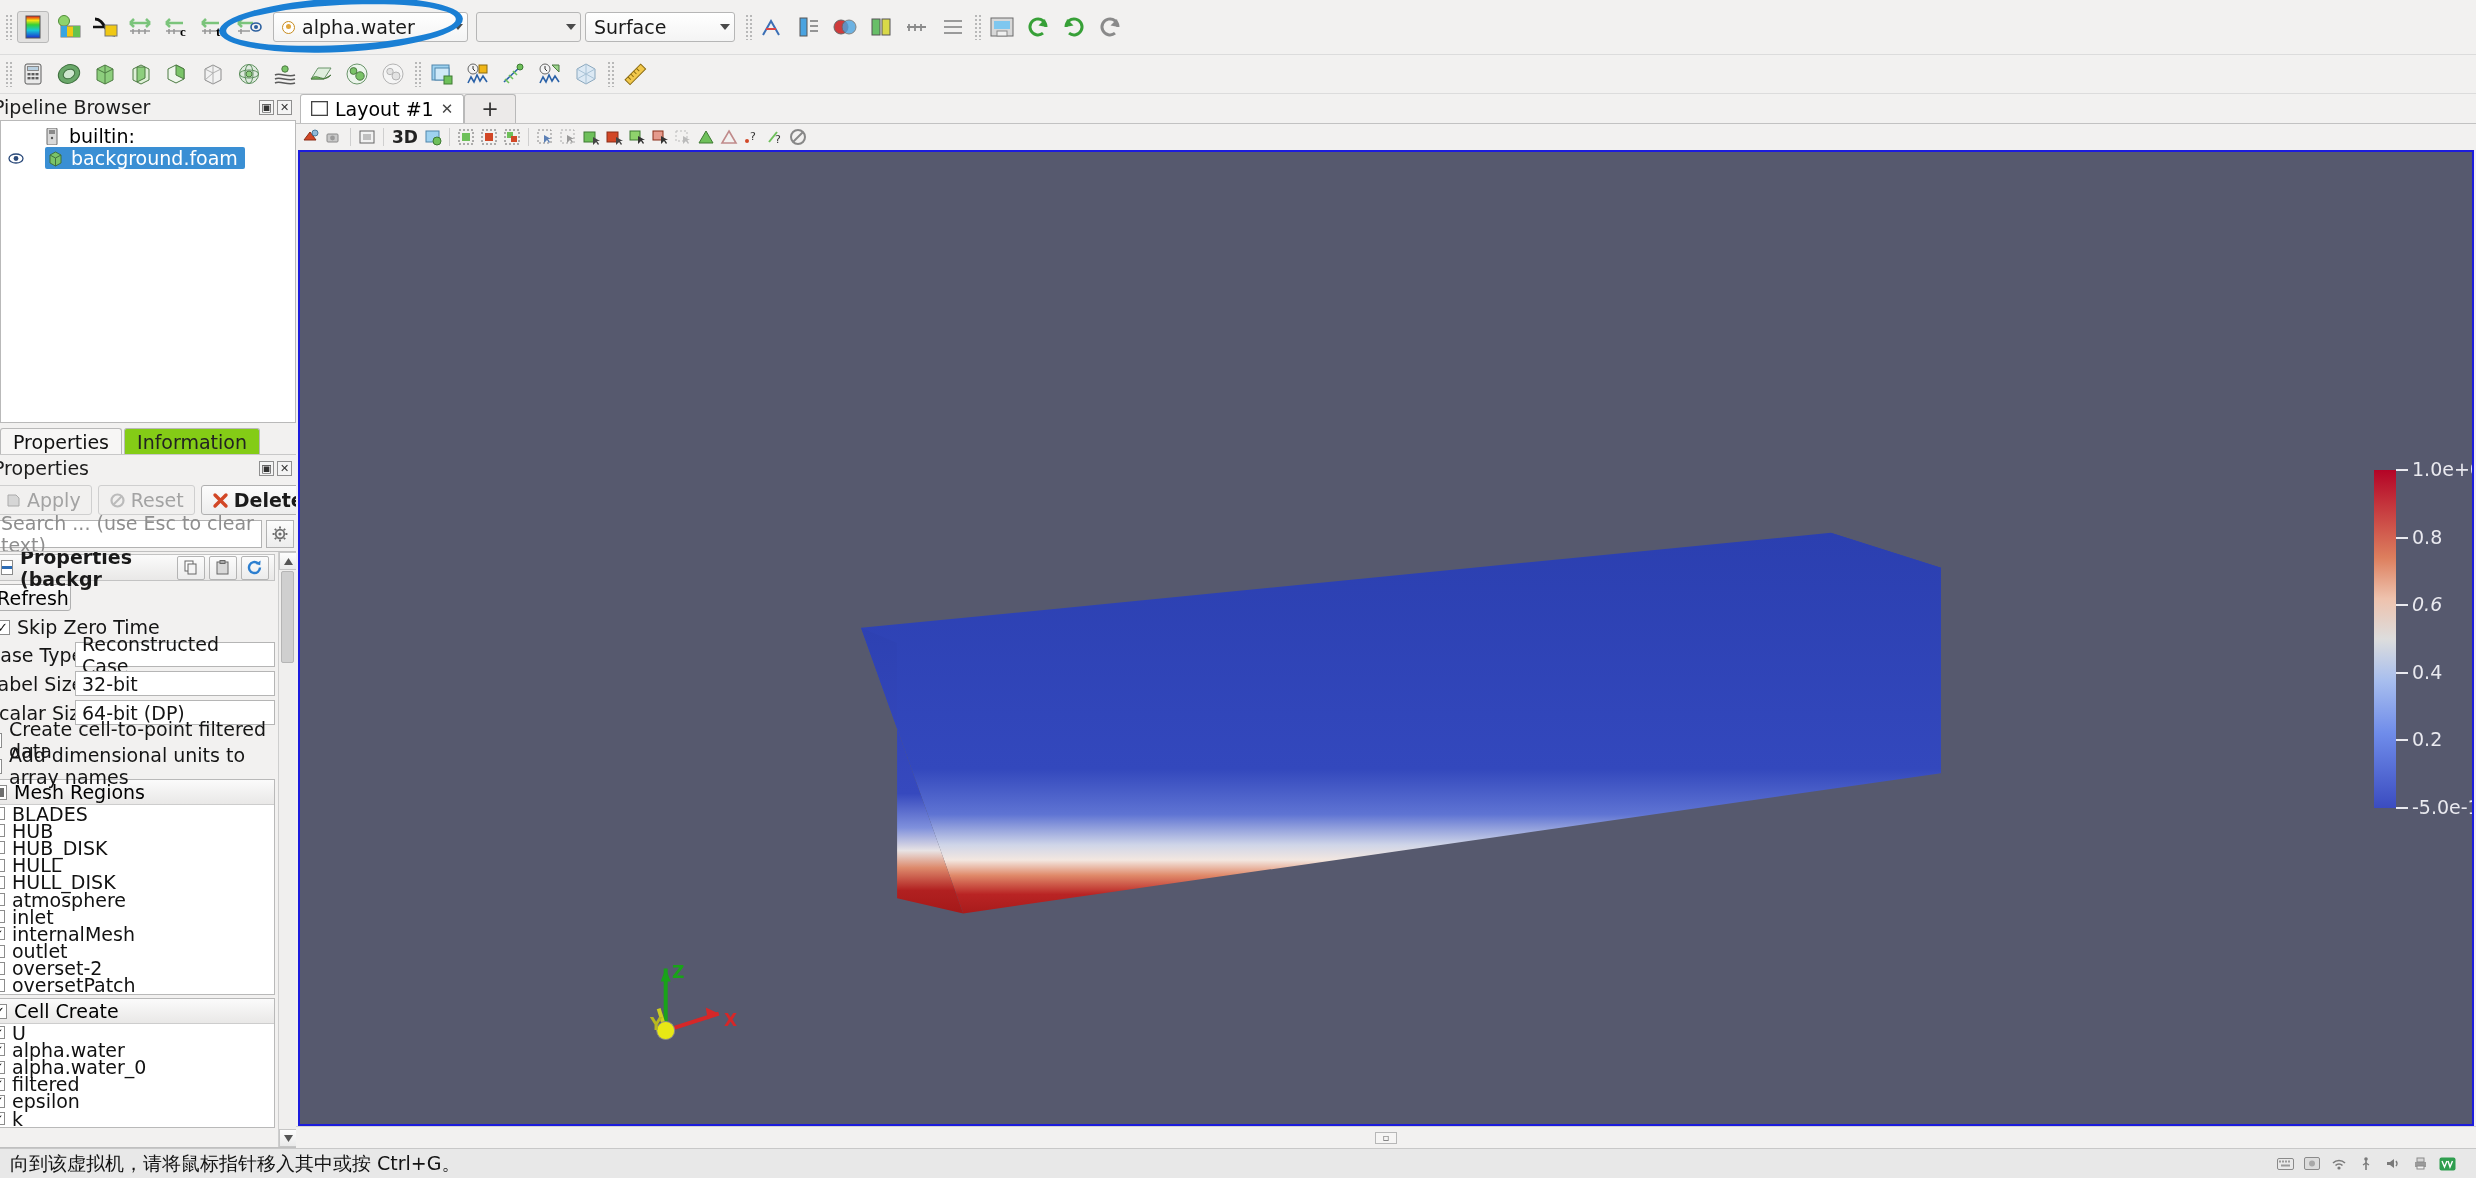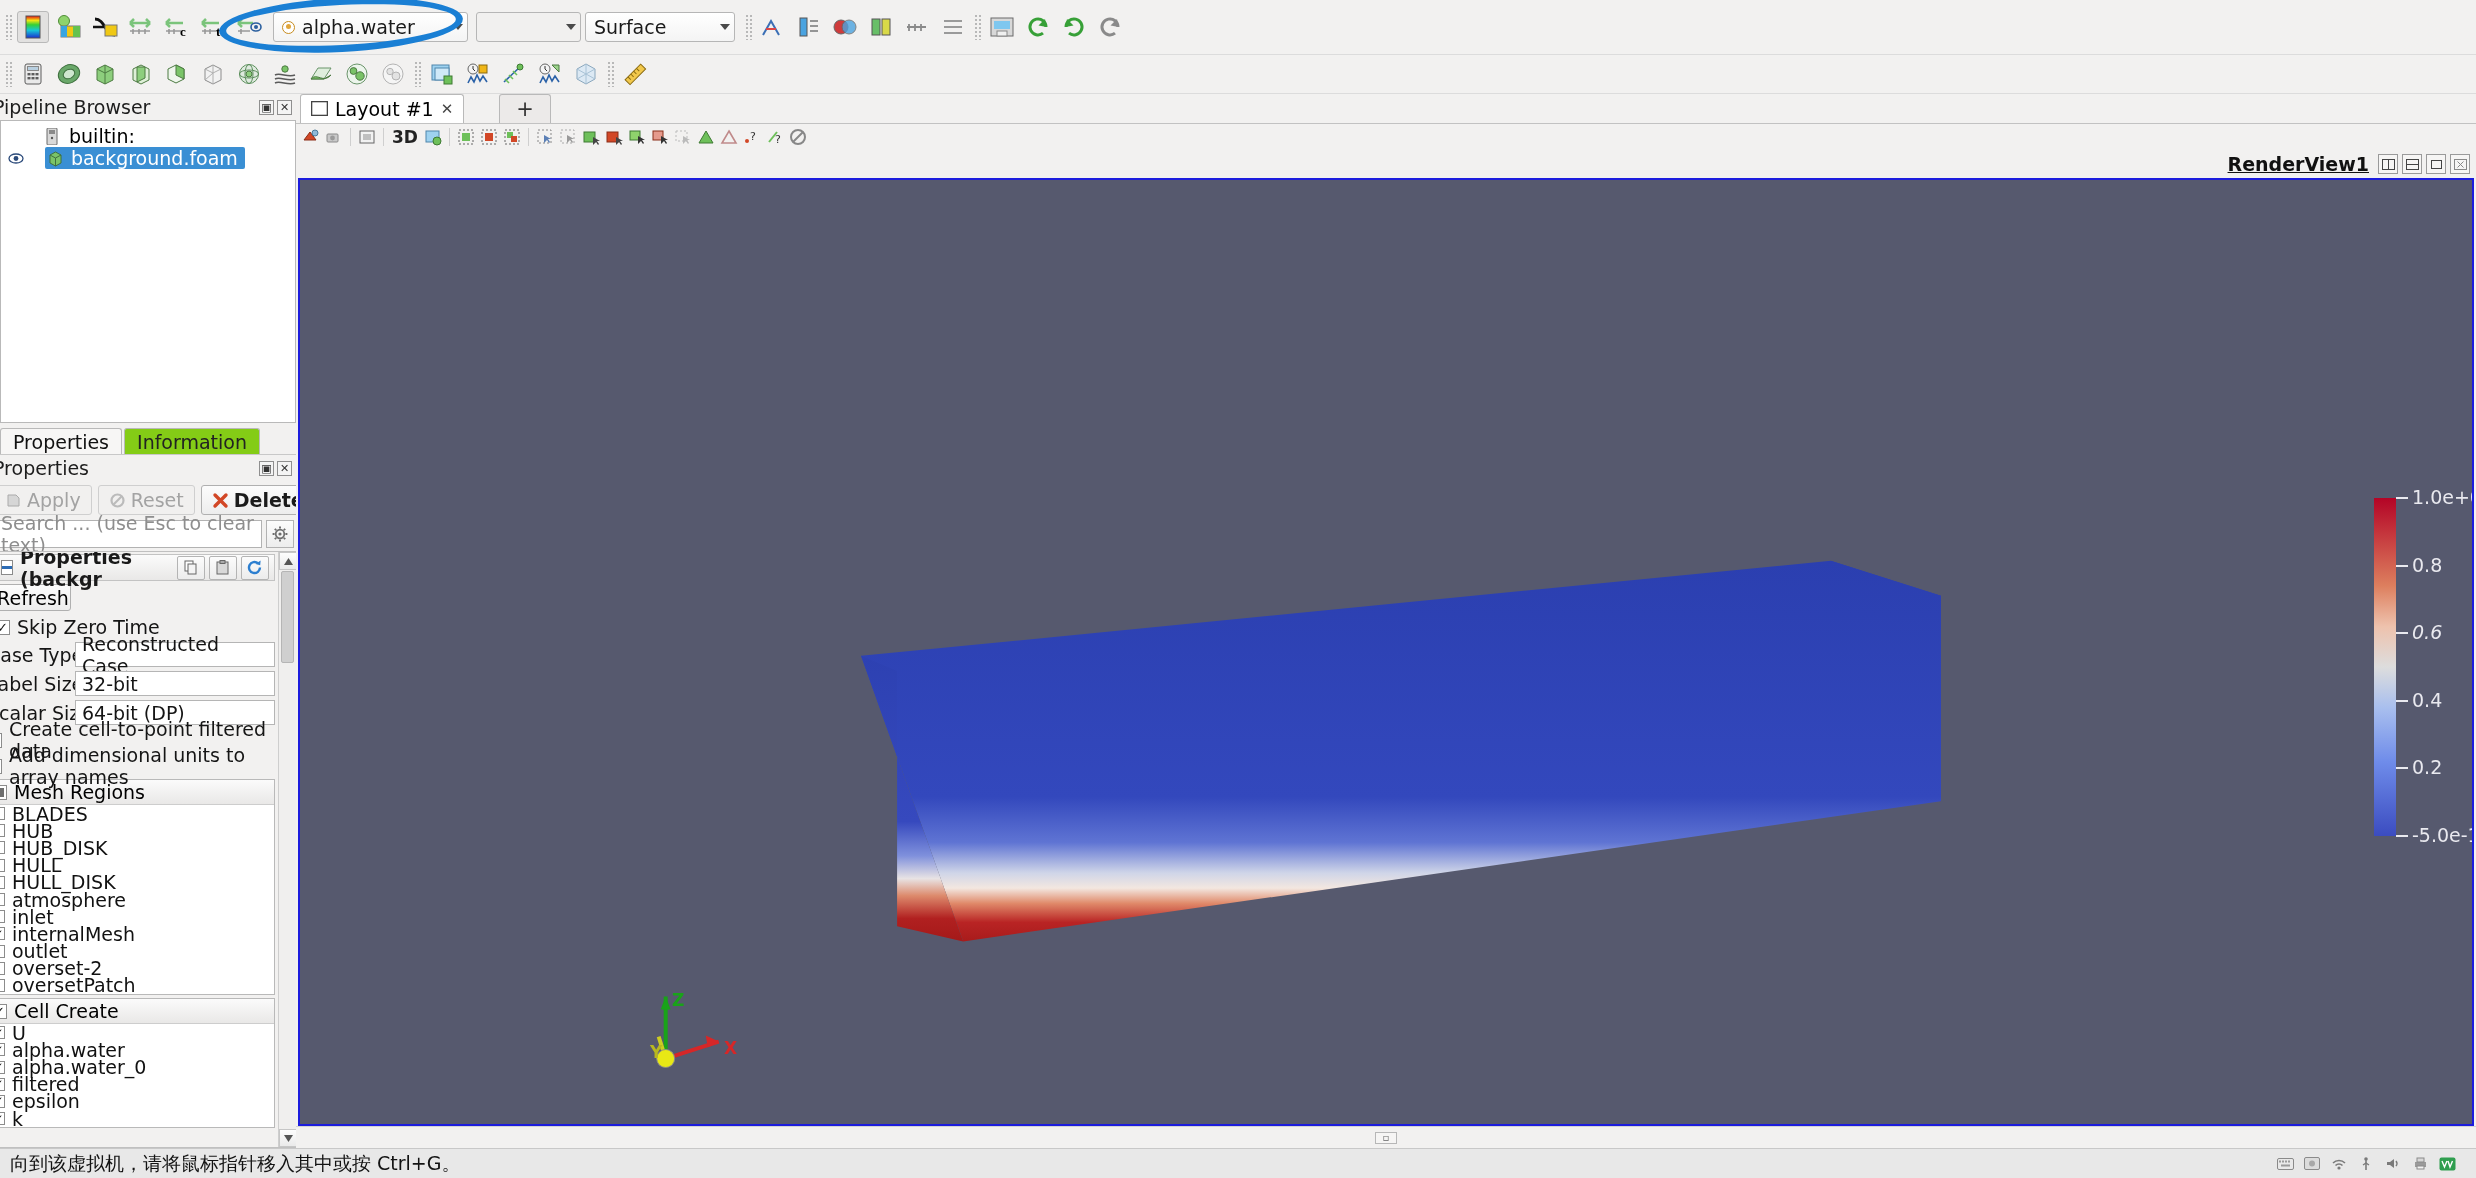--- a/index.html
+++ b/index.html
@@ -156,21 +156,21 @@
   .listbox { border:1px solid #b9b9b9; background:#fff; }
   .list-head { display:flex;align-items:center;gap:7px; height:25px; padding:0 4px;
      background:linear-gradient(#fbfbfb,#e9e8e7); border-bottom:1px solid #cdcdcd; font-size:19px;}
   .list-item { display:flex; align-items:center; gap:7px; height:17.2px; padding:0 4px 0 4px;
      font-size:19px; color:#111; }
   .list-item .chk { width:13px;height:13px; font-size:12px;}
 
   
   .right { flex:1; display:flex; flex-direction:column; min-width:0; background:#f2f1f0;}
   .layout-tabs { display:flex; align-items:flex-end; height:30px; padding-left:4px;
-     border-bottom:1px solid #c2c2c2;gap:35px; }
+     border-bottom:1px solid #c2c2c2; }
   .ltab { height:29px; display:flex; align-items:center; gap:7px; padding:0 10px;
      border:1px solid #b9b9b9; border-bottom:none; border-radius:3px 3px 0 0;
      background:#ffffff; font-size:19px; }
   .ltab.plus { background:#eceae9; padding:0 16px; color:#333; font-size:21px;}
   .view-toolbar { height:26px; display:flex; align-items:center; gap:1px; padding:0 4px;
      background:#f2f1f0; }
   .vbtn { width:22px;height:22px; display:flex;align-items:center;justify-content:center;}
   .vsep { width:1px;height:18px;background:#cfcfcf;margin:0 4px;}
   .v3d { font-size:17px; font-weight:bold; color:#222; padding:0 3px;}
 
@@ -900,46 +900,20 @@
             </svg>
         </div>
         <div class="vbtn">
           <svg width="18" height="18" viewBox="0 0 18 18">
               <circle cx="9" cy="9" r="7" fill="none" stroke="#888" stroke-width="2"></circle>
               <path d="M4 14 L14 4" stroke="#888" stroke-width="2"></path>
             </svg>
         </div>
       </div>
 
-      <div class="view-header">
-        <span class="view-title">RenderView1</span>
-        <span class="vhbtn">
-          <svg width="13" height="11" viewBox="0 0 13 11">
-              <rect x="0.5" y="0.5" width="12" height="10" fill="none" stroke="#444"></rect>
-              <path d="M6.5 0.5 L6.5 10.5" stroke="#444"></path>
-            </svg>
-        </span>
-        <span class="vhbtn">
-          <svg width="13" height="11" viewBox="0 0 13 11">
-              <rect x="0.5" y="0.5" width="12" height="10" fill="none" stroke="#444"></rect>
-              <path d="M0.5 5.5 L12.5 5.5" stroke="#444"></path>
-            </svg>
-        </span>
-        <span class="vhbtn">
-          <svg width="13" height="11" viewBox="0 0 13 11">
-              <rect x="1.5" y="1.5" width="10" height="8" fill="none" stroke="#444"></rect>
-            </svg>
-        </span>
-        <span class="vhbtn">
-          <svg width="13" height="11" viewBox="0 0 13 11">
-              <rect x="0.5" y="0.5" width="12" height="10" fill="none" stroke="#888"></rect>
-              <path d="M3.5 2.5 L9.5 8.5 M9.5 2.5 L3.5 8.5" stroke="#888"></path>
-            </svg>
-        </span>
-      </div>
 
       <div class="render-wrap">
         <svg class="render-canvas" viewBox="0 0 2168 990" preserveAspectRatio="none">
           <defs>
             <linearGradient id="faceTop" x1="0" y1="0" x2="0" y2="1">
               <stop offset="0%" stop-color="#2b3fb0"></stop>
               <stop offset="62%" stop-color="#3348bd"></stop>
               <stop offset="74%" stop-color="#5f74d3"></stop>
               <stop offset="82%" stop-color="#cfd5e8"></stop>
               <stop offset="86%" stop-color="#f3e7e0"></stop>

